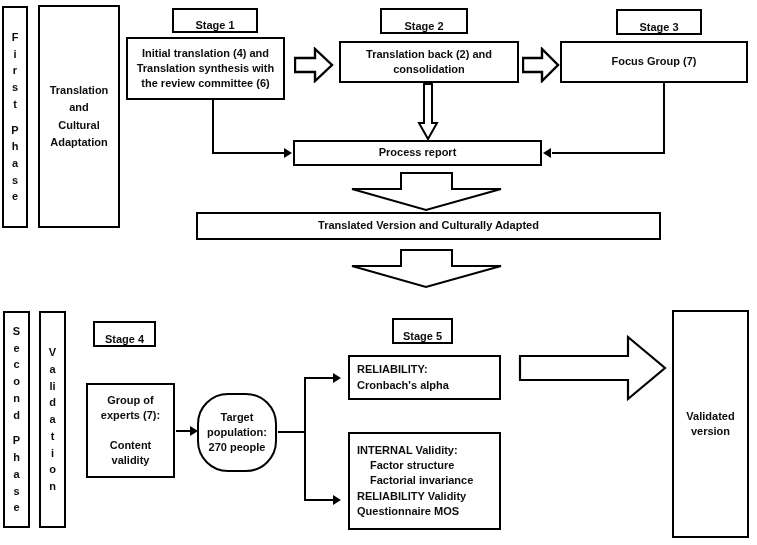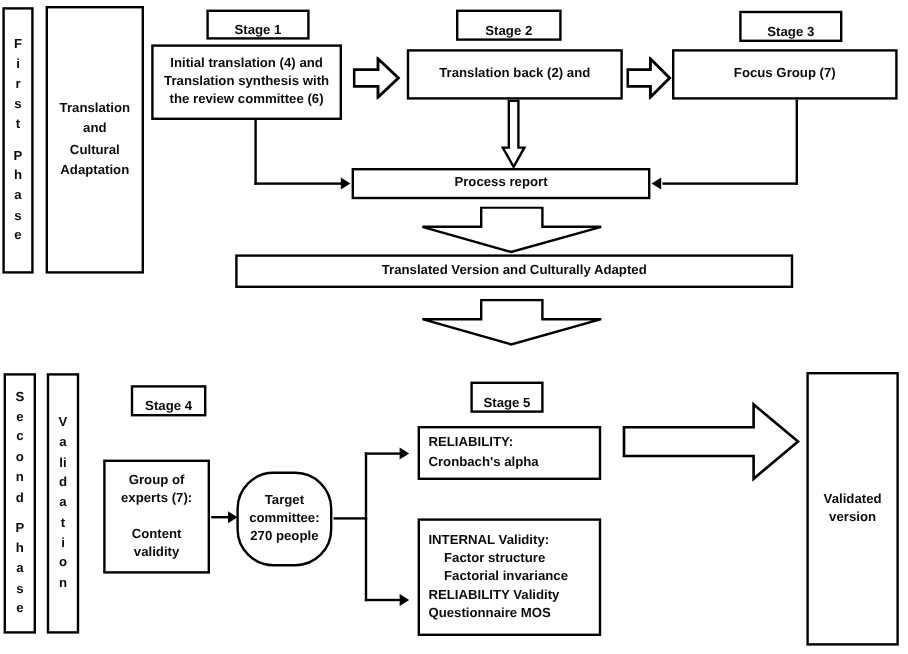--- a/index.html
+++ b/index.html
@@ -165,20 +165,21 @@
     </svg>
   </div>
 
   <div class="stage-label" style="left:380px; top:8px; width:88px; height:26px;">
     <span>Stage 2</span>
   </div>
 
   <div class="box" style="left:339px; top:41px; width:180px; height:42px;">
     <div>
       <span class="boxtext">Translation back (2) and</span>
+      <span class="boxtext">consolidation</span>
     </div>
   </div>
 
   <div class="blockarrow" style="left:522px; top:47px;">
     <svg width="38" height="36" viewBox="0 0 38 36">
       <polygon points="1,11 20,11 20,2 36,18 20,34 20,25 1,25" fill="#ffffff" stroke="#000000" stroke-width="2.4" stroke-linejoin="miter"></polygon>
     </svg>
   </div>
 
   <div class="stage-label" style="left:616px; top:9px; width:86px; height:26px;">
@@ -249,41 +250,41 @@
       <span>li</span>
       <span>d</span>
       <span>a</span>
       <span>t</span>
       <span>i</span>
       <span>o</span>
       <span>n</span>
     </div>
   </div>
 
-  <div class="stage-label" style="left:93px; top:321px; width:63px; height:26px;margin-left:16px;">
+  <div class="stage-label" style="left:93px; top:321px; width:63px; height:26px;">
     <span>Stage 4</span>
   </div>
 
   <div class="box" style="left:86px; top:383px; width:89px; height:95px;">
     <div>
       <span class="boxtext">Group of</span>
       <span class="boxtext">experts (7):</span>
       <span class="boxtext">&nbsp;</span>
       <span class="boxtext">Content</span>
       <span class="boxtext">validity</span>
     </div>
   </div>
 
   <div class="hline" style="left:176px; top:430px; width:16px;"></div>
   <div class="arrowhead-right" style="left:190px; top:426px;"></div>
 
   <div class="box" style="left:197px; top:393px; width:80px; height:79px;border-radius:31px;">
     <div>
       <span class="boxtext">Target</span>
-      <span class="boxtext">committee:</span>
+      <span class="boxtext">population:</span>
       <span class="boxtext">270 people</span>
     </div>
   </div>
 
   <div class="hline" style="left:278px; top:431px; width:28px;"></div>
   <div class="vline" style="left:304px; top:377px; height:124px;"></div>
   <div class="hline" style="left:304px; top:377px; width:31px;"></div>
   <div class="arrowhead-right" style="left:333px; top:373px;"></div>
   <div class="hline" style="left:304px; top:499px; width:31px;"></div>
   <div class="arrowhead-right" style="left:333px; top:495px;"></div>

